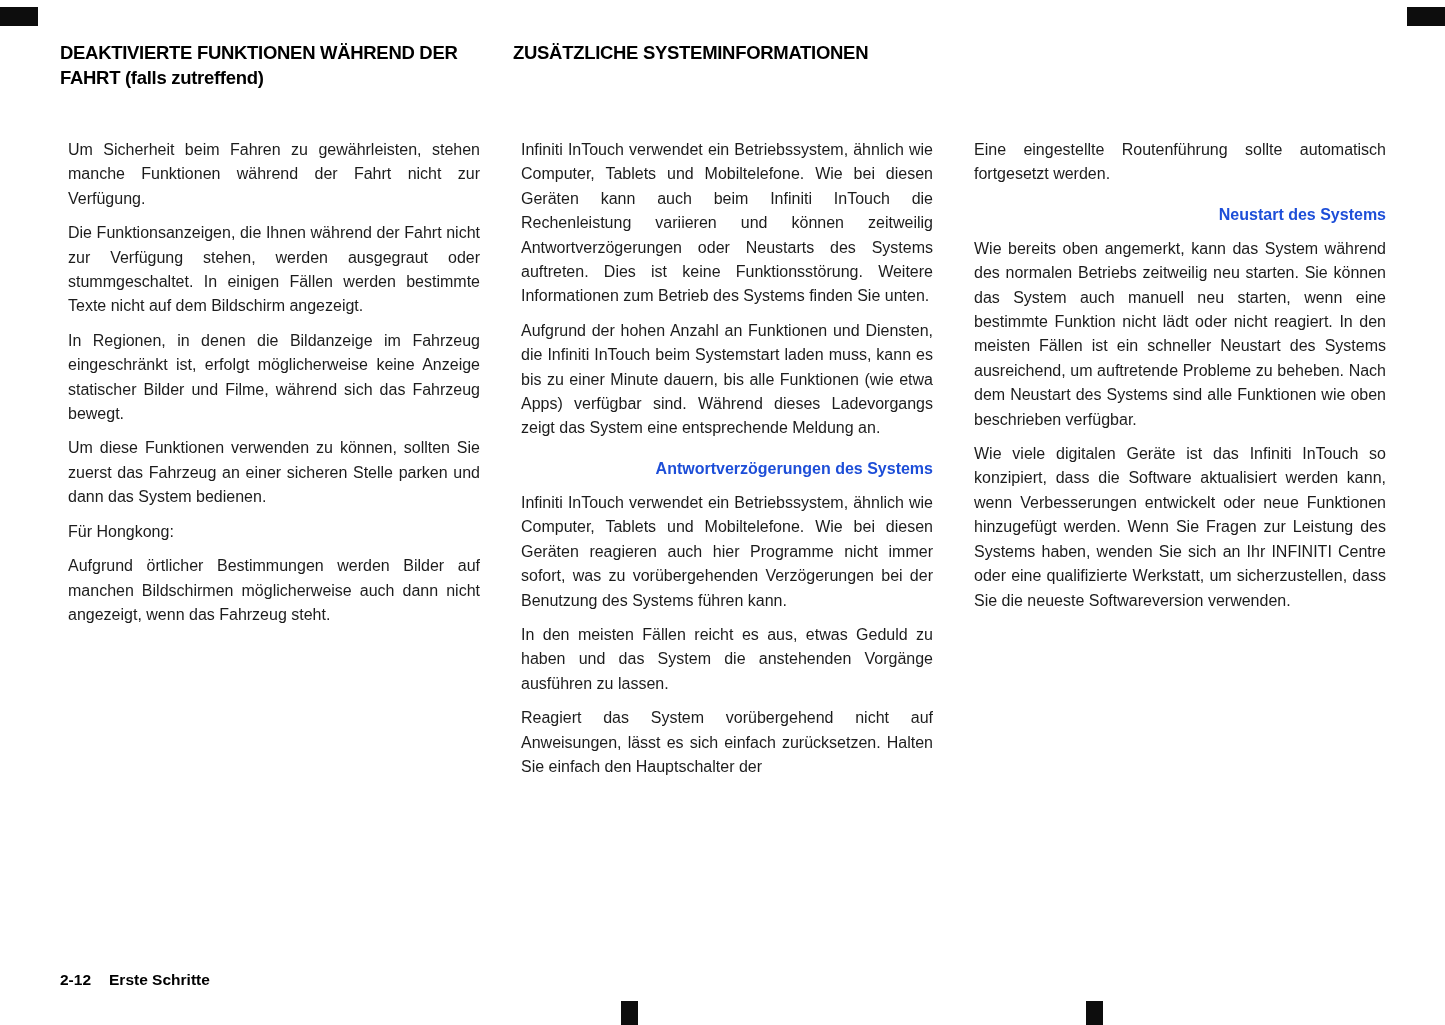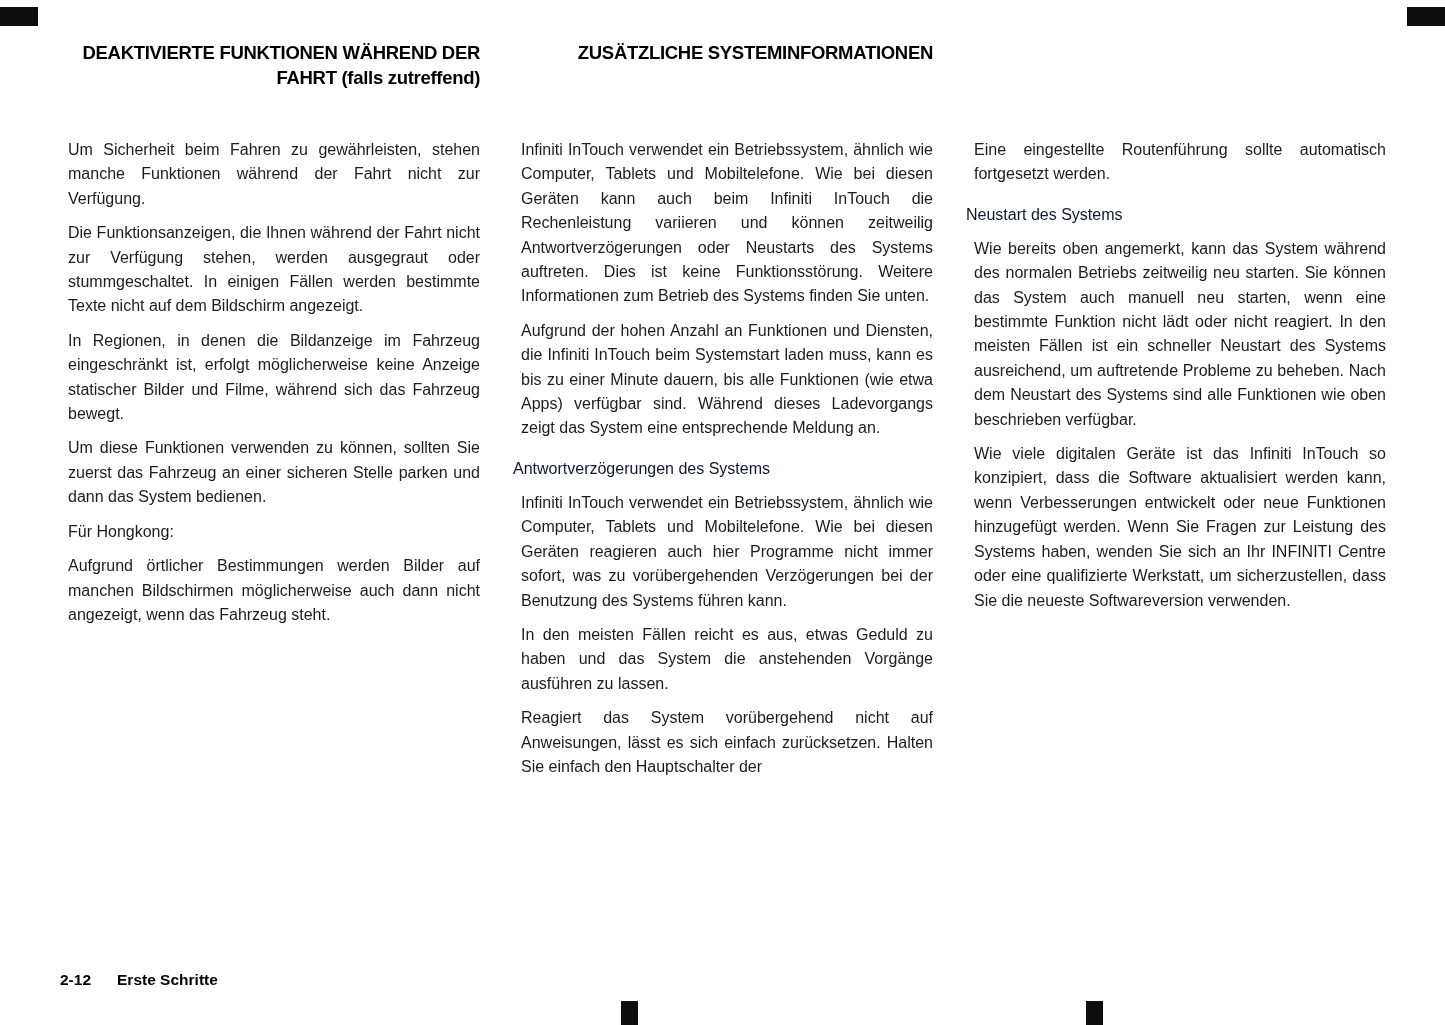--- a/index.html
+++ b/index.html
@@ -23,44 +23,44 @@
   }
   .heading{
     position:absolute;top:0;left:0;right:0;
     margin:0;
     font-size:18.5px;
     line-height:25px;
     font-weight:bold;
     color:#000;
     letter-spacing:-0.3px;
     white-space:pre-line;
-    text-align:right;
   }
   .subheading{
     margin:16px 0 10px 0;
     font-size:16px;
     line-height:24px;
-    font-weight:normal;
-    color:#0f172a;
+    font-weight:bold;
+    color:#1d4ed8;
+    text-align:right;
   }
   .paragraph{
     margin:0 0 10px 8px;
     font-size:16px;
     line-height:24.4px;
     text-align:justify;
     hyphens:auto;
     -webkit-hyphens:auto;
   }
   .footer{
     position:absolute;left:60px;top:971px;
     font-size:15.5px;
     font-weight:bold;
     color:#000;
   }
-  .footer .num{margin-right:26px;}
+  .footer .num{margin-right:18px;}
   .mark{position:absolute;background:#0d0d0d;}
   .mark-tl{left:0;top:7px;width:38px;height:19px;}
   .mark-tr{right:0;top:7px;width:38px;height:19px;}
   .mark-b1{left:621px;top:1001px;width:17px;height:24px;}
   .mark-b2{left:1086px;top:1001px;width:17px;height:24px;}
 </style>
 </head>
 <body>
 
 <div class="mark mark-tl"></div>

